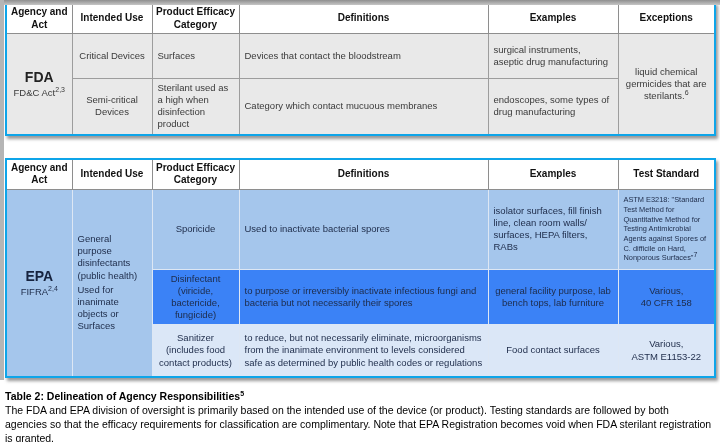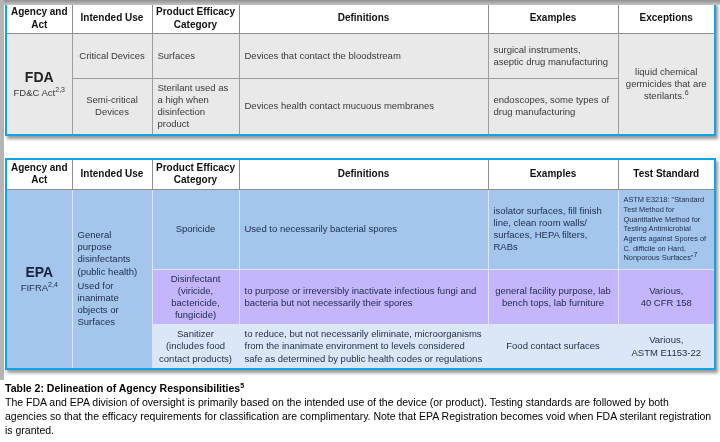--- a/index.html
+++ b/index.html
@@ -49,21 +49,21 @@
   .t1 td {
     background: #e9e9e9;
     border: 1px solid #9d9d9d;
     color: #3a3a3a;
   }
   .t2 td {
     border: 1px solid #dde7f4;
     color: #1d2b49;
   }
   .t2 tr.row1 td { background: #a5c6ec; }
-  .t2 tr.row2 td { background: #c4b5fd; }
+  .t2 tr.row2 td { background: #3b82f6; }
   .t2 tr.row3 td { background: #dbe7f7; }
   .t2 td.span-blue { background: #a5c6ec !important; }
   .al { text-align: left; }
   .ac { text-align: center; }
   .agency-name { font-weight: bold; font-size: 14px; text-align: center; color: #222; }
   .t2 .agency-name { color: #16233f; }
   .agency-act { font-size: 9.5px; text-align: center; }
   sup { font-size: 7px; line-height: 0; }
   .ts-small { font-size: 7.4px; line-height: 1.3; text-align: left; }
   .iu-block { text-align: left; }
@@ -105,21 +105,21 @@
     <td class="al">Surfaces</td>
     <td class="al">Devices that contact the bloodstream</td>
     <td class="al">surgical instruments, aseptic drug manufacturing</td>
     <td rowspan="2" class="ac">
       <span>liquid chemical germicides that are sterilants.</span><sup>6</sup>
     </td>
   </tr>
   <tr style="height:55px">
     <td class="ac">Semi-critical Devices</td>
     <td class="al">Sterilant used as a high when disinfection product</td>
-    <td class="al">Devices health contact mucuous membranes</td>
+    <td class="al">Category which contact mucuous membranes</td>
     <td class="al">endoscopes, some types of drug manufacturing</td>
   </tr>
 </tbody>
   </table>
 
 <table class="t2">
   <colgroup>
     <col style="width:66px">
       <col style="width:80px">
       <col style="width:87px">
@@ -139,36 +139,36 @@
   <tr class="row1" style="height:80px">
     <td rowspan="3" class="ac span-blue">
       <div class="agency-name">EPA</div>
       <div class="agency-act"><span>FIFRA</span><sup>2,4</sup></div>
     </td>
     <td rowspan="3" class="ac span-blue">
       <div class="iu-block">General purpose disinfectants (public health)</div>
       <div class="iu-block">Used for inanimate objects or Surfaces</div>
     </td>
     <td class="ac">Sporicide</td>
-    <td class="al">Used to necessarily bacterial spores</td>
+    <td class="al">Used to inactivate bacterial spores</td>
     <td class="al">isolator surfaces, fill finish line, clean room walls/ surfaces, HEPA filters, RABs</td>
     <td class="ts-small">
       <span>ASTM E3218: "Standard Test Method for Quantitative Method for Testing Antimicrobial Agents against Spores of C. difficile on Hard, Nonporous Surfaces"</span><sup>7</sup>
     </td>
   </tr>
   <tr class="row2" style="height:52px">
     <td class="ac">Disinfectant (viricide, bactericide, fungicide)</td>
     <td class="al">to purpose or irreversibly inactivate infectious fungi and bacteria but not necessarily their spores</td>
     <td class="ac">general facility purpose, lab bench tops, lab furniture</td>
     <td class="ac">
       <div>Various,</div>
       <div>40 CFR 158</div>
     </td>
   </tr>
-  <tr class="row3" style="height:44px">
+  <tr class="row3" style="height:52px">
     <td class="ac">Sanitizer (includes food contact products)</td>
     <td class="al">to reduce, but not necessarily eliminate, microorganisms from the inanimate environment to levels considered safe as determined by public health codes or regulations</td>
     <td class="ac">Food contact surfaces</td>
     <td class="ac">
       <div>Various,</div>
       <div>ASTM E1153-22</div>
     </td>
   </tr>
 </tbody>
   </table>

